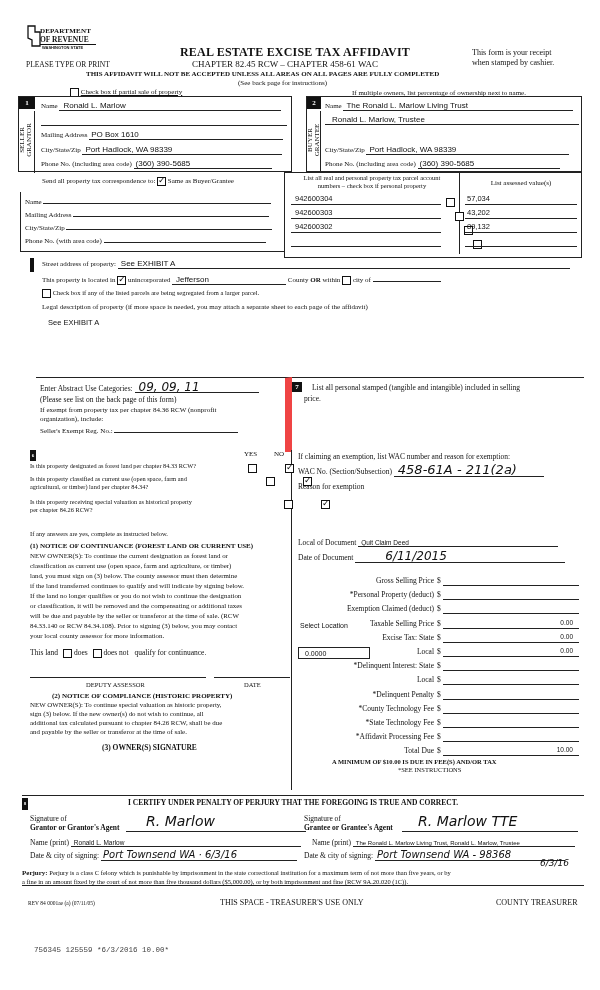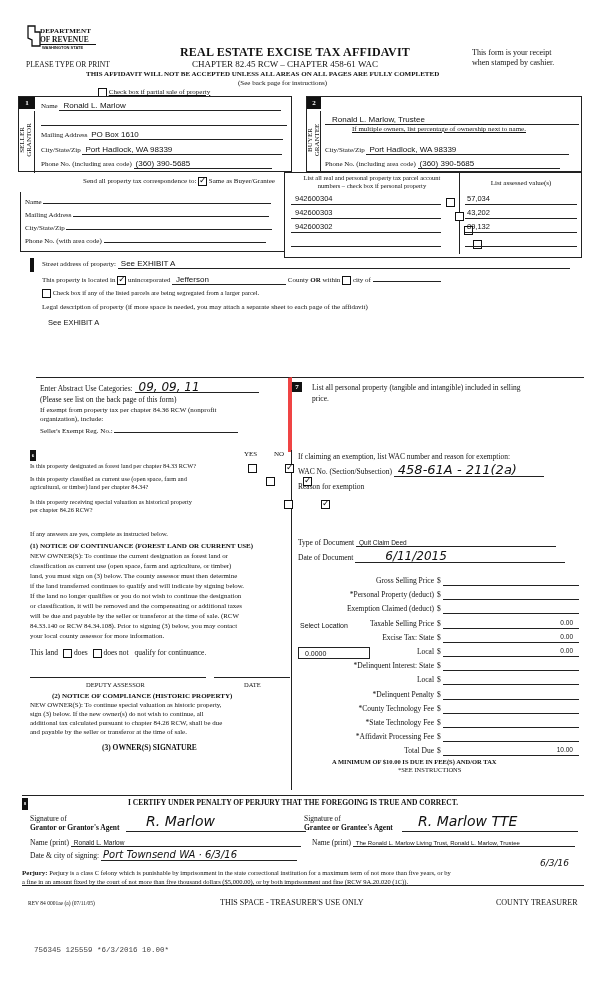--- a/index.html
+++ b/index.html
@@ -32,25 +32,25 @@
 </div>
 
 <div class="abs" style="left:26px; top:60px; font-size:7.5px;">PLEASE TYPE OR PRINT</div>
 <div class="abs b" style="left:180px; top:45px; font-size:12px; letter-spacing:0.2px;">REAL ESTATE EXCISE TAX AFFIDAVIT</div>
 <div class="abs" style="left:192px; top:59px; font-size:9px;">CHAPTER 82.45 RCW – CHAPTER 458-61 WAC</div>
 <div class="abs b" style="left:86px; top:70px; font-size:7px;">THIS AFFIDAVIT WILL NOT BE ACCEPTED UNLESS ALL AREAS ON ALL PAGES ARE FULLY COMPLETED</div>
 <div class="abs" style="left:238px; top:79px; font-size:7px;">(See back page for instructions)</div>
 <div class="abs" style="left:472px; top:48px; font-size:8px;">This form is your receipt</div>
 <div class="abs" style="left:472px; top:58px; font-size:8px;">when stamped by cashier.</div>
 
-<div class="row" style="left:70px; top:88px; font-size:7px;margin-left:28px;">
+<div class="row" style="left:70px; top:88px; font-size:7px;">
   <span class="cb"></span>
   <span style="text-decoration:underline;">Check box if partial sale of property</span>
 </div>
-<div class="abs" style="left:352px; top:89px; font-size:7px; text-decoration:underline;margin-top:36px;">If multiple owners, list percentage of ownership next to name.</div>
+<div class="abs" style="left:352px; top:89px; font-size:7px; text-decoration:underline;">If multiple owners, list percentage of ownership next to name.</div>
 
 <div class="abs box" style="left:18px; top:96px; width:274px; height:76px; border-top:1.5px solid #222;">
   <div class="secnum" style="left:0; top:0; width:16px; height:12px; line-height:12px;">1</div>
   <div class="abs" style="left:0; top:14px; width:16px; height:62px; border-right:1px solid #222;">
     <div style="position:absolute; left:-18px; top:22px; transform:rotate(-90deg); font-size:7px; line-height:7px; width:50px; text-align:center;">
       <div>SELLER</div>
       <div>GRANTOR</div>
     </div>
   </div>
   <div class="row" style="left:22px; top:4px; width:246px; font-size:7px;">
@@ -73,32 +73,36 @@
 </div>
 
 <div class="abs box" style="left:306px; top:96px; width:276px; height:76px; border-top:1.5px solid #222;">
   <div class="secnum" style="left:0; top:0; width:14px; height:12px; line-height:12px;">2</div>
   <div class="abs" style="left:0; top:14px; width:14px; height:62px; border-right:1px solid #222;">
     <div style="position:absolute; left:-18px; top:22px; transform:rotate(-90deg); font-size:7px; line-height:7px; width:50px; text-align:center;">
       <div>BUYER</div>
       <div>GRANTEE</div>
     </div>
   </div>
+  <div class="row" style="left:18px; top:4px; font-size:7px;">
+    <span>Name</span>
+    <span class="fill line" style="display:inline-block; width:230px; padding-left:3px;">The Ronald L. Marlow Living Trust</span>
+  </div>
   <div class="abs fill line" style="left:18px; top:18px; width:254px; padding-left:7px;">Ronald L. Marlow, Trustee</div>
   <div class="row" style="left:18px; top:48px; font-size:7px;">
     <span>City/State/Zip</span>
     <span class="fill line" style="display:inline-block; width:203px; padding-left:3px;">Port Hadlock, WA 98339</span>
   </div>
   <div class="row" style="left:18px; top:62px; font-size:7px;">
     <span>Phone No. (including area code)</span>
     <span class="fill line" style="display:inline-block; width:142px; padding-left:2px;">(360) 390-5685</span>
   </div>
 </div>
 
-<div class="row" style="left:42px; top:177px; font-size:7px;margin-left:41px;">
+<div class="row" style="left:42px; top:177px; font-size:7px;">
   <span>Send all property tax correspondence to:</span>
   <span class="cb checked"></span>
   <span>Same as Buyer/Grantee</span>
 </div>
 <div class="abs" style="left:20px; top:192px; width:265px; height:60px; border-left:1px solid #222; border-bottom:1px solid #222;">
   <div class="row" style="left:4px; top:4px; font-size:7px;">
     <span>Name</span>
     <span class="line" style="display:inline-block; width:228px; height:8px;"></span>
   </div>
   <div class="row" style="left:4px; top:17px; font-size:7px;">
@@ -142,21 +146,21 @@
   <span>city of</span>
   <span class="line" style="display:inline-block; width:68px; height:8px;"></span>
 </div>
 <div class="row" style="left:42px; top:289px; font-size:6.5px;">
   <span class="cb"></span>
   <span>Check box if any of the listed parcels are being segregated from a larger parcel.</span>
 </div>
 <div class="abs" style="left:42px; top:303px; font-size:7px;">Legal description of property (if more space is needed, you may attach a separate sheet to each page of the affidavit)</div>
 <div class="abs fill" style="left:48px; top:318px; font-size:7.5px;">See EXHIBIT A</div>
 
-<div class="abs" style="left:36px; top:377px; width:256px; height:75px; border-top:1px solid #222; border-right:4px solid #ef4444;">
+<div class="abs" style="left:36px; top:377px; width:256px; height:75px; border-top:1px solid #222; border-right:7px solid #ef4444;">
   <div class="row" style="left:4px; top:4px; font-size:7.5px;">
     <span>Enter Abstract Use Categories:</span>
     <span class="line hand" style="display:inline-block; width:124px; font-size:12px; padding-left:4px; line-height:10px;">09, 09, 11</span>
   </div>
   <div class="abs" style="left:4px; top:17px; font-size:7.5px;">(Please see list on the back page of this form)</div>
   <div class="abs" style="left:4px; top:28px; font-size:7px;">If exempt from property tax per chapter 84.36 RCW (nonprofit</div>
   <div class="abs" style="left:4px; top:37px; font-size:7px;">organization), include:</div>
   <div class="row" style="left:4px; top:47px; font-size:7px;">
     <span>Seller's Exempt Reg. No.:</span>
     <span class="line" style="display:inline-block; width:124px; height:8px;"></span>
@@ -198,30 +202,30 @@
       <div class="abs" style="left: 0px; top: 251px; font-size: 6.9px; white-space: nowrap;">NEW OWNER(S): To continue special valuation as historic property,</div>
       <div class="abs" style="left: 0px; top: 260px; font-size: 6.9px; white-space: nowrap;">sign (3) below. If the new owner(s) do not wish to continue, all</div>
       <div class="abs" style="left: 0px; top: 269px; font-size: 6.9px; white-space: nowrap;">additional tax calculated pursuant to chapter 84.26 RCW, shall be due</div>
       <div class="abs" style="left: 0px; top: 278px; font-size: 6.9px; white-space: nowrap;">and payable by the seller or transferor at the time of sale.</div>
     </div>
   <div class="abs b" style="left:72px; top:293px; font-size:7.5px;">(3)  OWNER(S) SIGNATURE</div>
 </div>
 
 <div class="abs" style="left:292px; top:377px; width:292px; height:413px; border-top:1px solid #222;">
   <div class="secnum" style="left:0; top:4px; width:10px; height:10px; line-height:10px;">7</div>
-  <div class="abs" style="left:20px; top:5px; font-size:7.5px;">List all  personal property (tangible and intangible) included in selling</div>
-  <div class="abs" style="left:20px; top:16px; font-size:7.5px;">price.</div>
+  <div class="abs" style="left:20px; top:5px; font-size:7.5px;">List all  personal stamped (tangible and intangible) included in selling</div>
+  <div class="abs" style="left:12px; top:16px; font-size:7.5px;">price.</div>
   <div class="abs" style="left:6px; top:74px; font-size:7.5px;">If claiming an exemption, list WAC number and reason for exemption:</div>
   <div class="row" style="left:6px; top:86px; font-size:7.5px;">
     <span>WAC No. (Section/Subsection)</span>
     <span class="line hand" style="display:inline-block; width:150px; font-size:13px; padding-left:4px; line-height:12px;">458-61A - 211(2a)</span>
   </div>
   <div class="abs" style="left:6px; top:104px; font-size:7.5px;">Reason for exemption</div>
   <div class="row" style="left:6px; top:160px; font-size:7.5px;">
-    <span>Type of Document</span>
+    <span>Local of Document</span>
     <span class="line sans" style="display:inline-block; width:200px; font-size:6.5px; padding-left:3px;">Quit Claim Deed</span>
   </div>
   <div class="row" style="left:6px; top:173px; font-size:7.5px;">
     <span>Date of Document</span>
     <span class="line hand" style="display:inline-block; width:210px; font-size:12px; padding-left:30px; line-height:11px;">6/11/2015</span>
   </div>
   <div id="fee-rows">
       <div class="abs" style="right: 150px; top: 198px; font-size: 7.5px; white-space: nowrap; text-align: right;">Gross Selling Price</div>
       <div class="abs" style="left: 145px; top: 198px; font-size: 7.5px;">$</div>
       <div class="abs line sans" style="left: 151px; top: 198px; width: 136px; height: 10px; font-size: 6.5px; text-align: right; padding-right: 6px;"></div>
@@ -286,20 +290,24 @@
   </div>
 
   <div class="abs" style="left:282px; top:18px; font-size:7.5px;">Signature of</div>
   <div class="abs b" style="left:282px; top:27px; font-size:7.5px;">Grantee or Grantee's Agent</div>
   <div class="abs line hand" style="left:380px; top:16px; width:176px; font-size:14px; padding-left:16px; line-height:19px;">R. Marlow  TTE</div>
 
   <div class="row" style="left:290px; top:42px; font-size:7.5px;">
     <span>Name (print)</span>
     <span class="line sans" style="display:inline-block; width:222px; font-size:6px; padding-left:3px;">The Ronald L. Marlow Living Trust, Ronald L. Marlow, Trustee</span>
   </div>
+  <div class="row" style="left:282px; top:54px; font-size:7.5px;">
+    <span>Date &amp; city of signing:</span>
+    <span class="line hand" style="display:inline-block; width:190px; font-size:10px; padding-left:2px; line-height:10px;">Port Townsend  WA - 98368</span>
+  </div>
   <div class="abs hand" style="left:518px; top:62px; font-size:9px;">6/3/16</div>
 
   <div class="abs" style="left:0; top:73px; width:562px; font-size:6.5px; white-space:nowrap;">
     <span class="b" style="font-size:7px;">Perjury:</span>
     <span>Perjury is a class C felony which is punishable by imprisonment in the state correctional institution for a maximum term of not more than five years, or by</span>
   </div>
   <div class="abs line" style="left:0; top:82px; width:562px; font-size:6.5px; white-space:nowrap;">a fine in an amount fixed by the court of not more than five thousand dollars ($5,000.00), or by both imprisonment and fine (RCW 9A.20.020 (1C)).</div>
 </div>
 
 <div class="abs" style="left:28px; top:900px; font-size:5.5px;">REV 84 0001ae (a) (07/11/05)</div>

